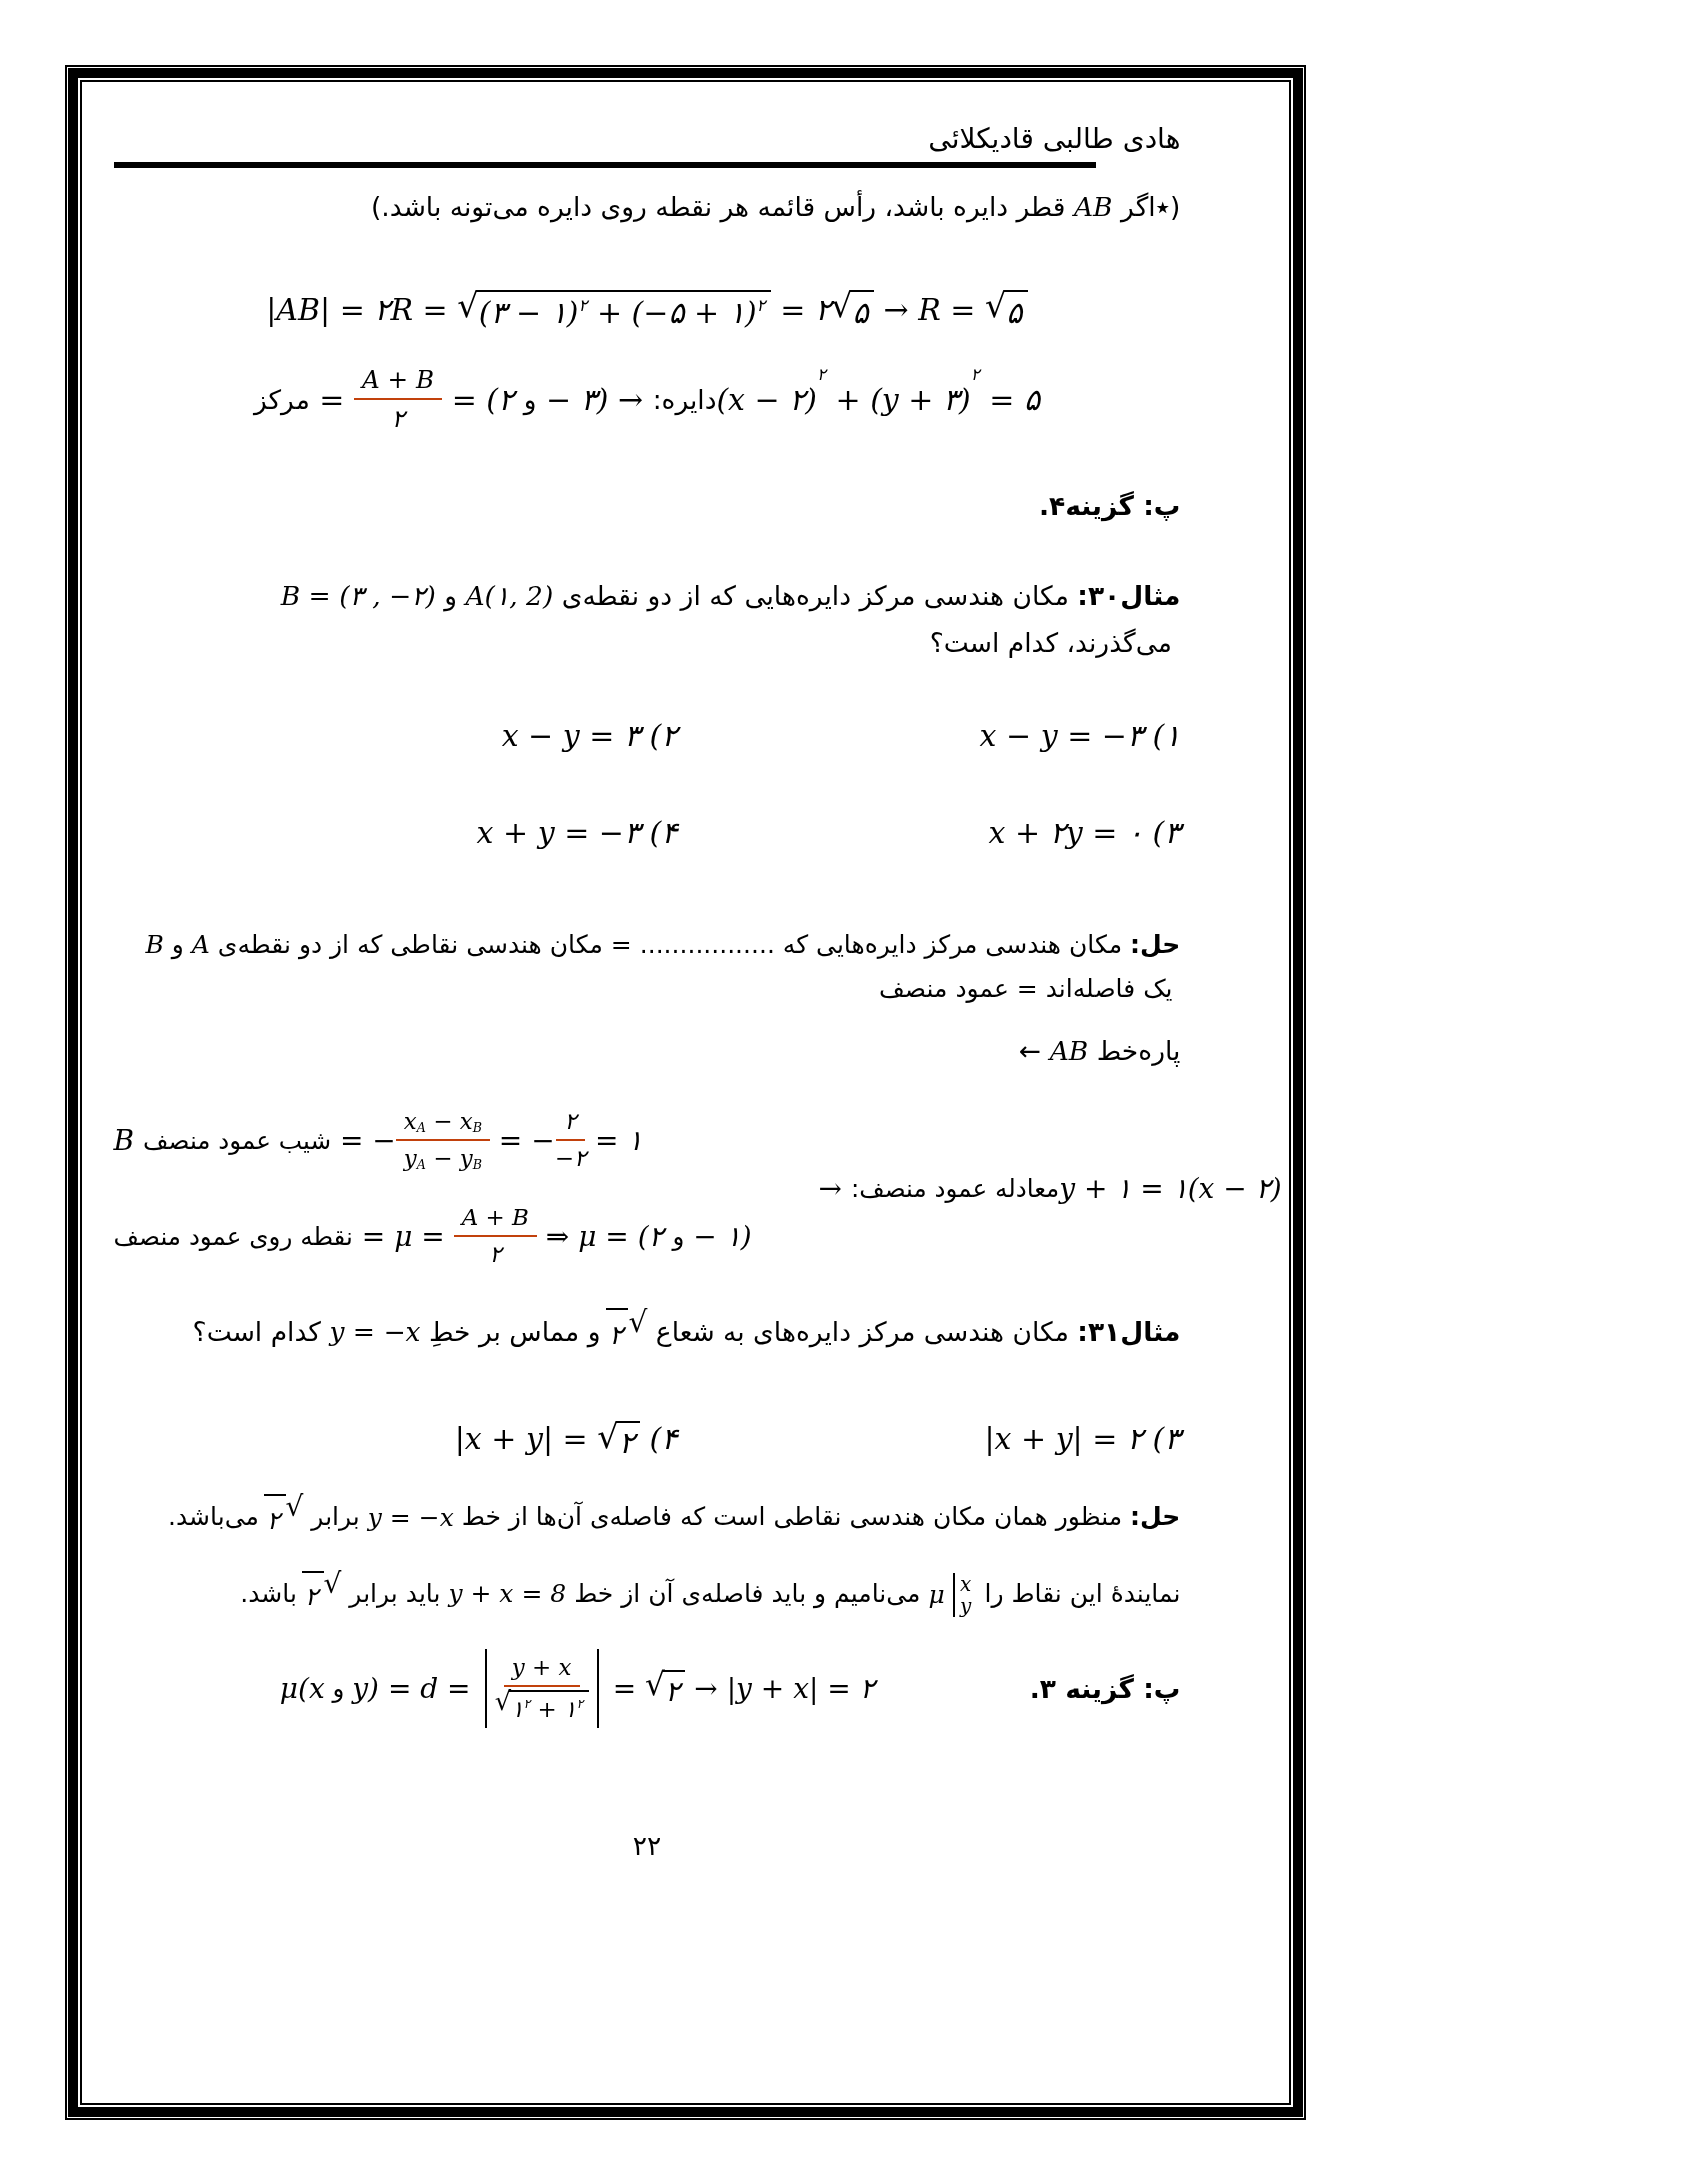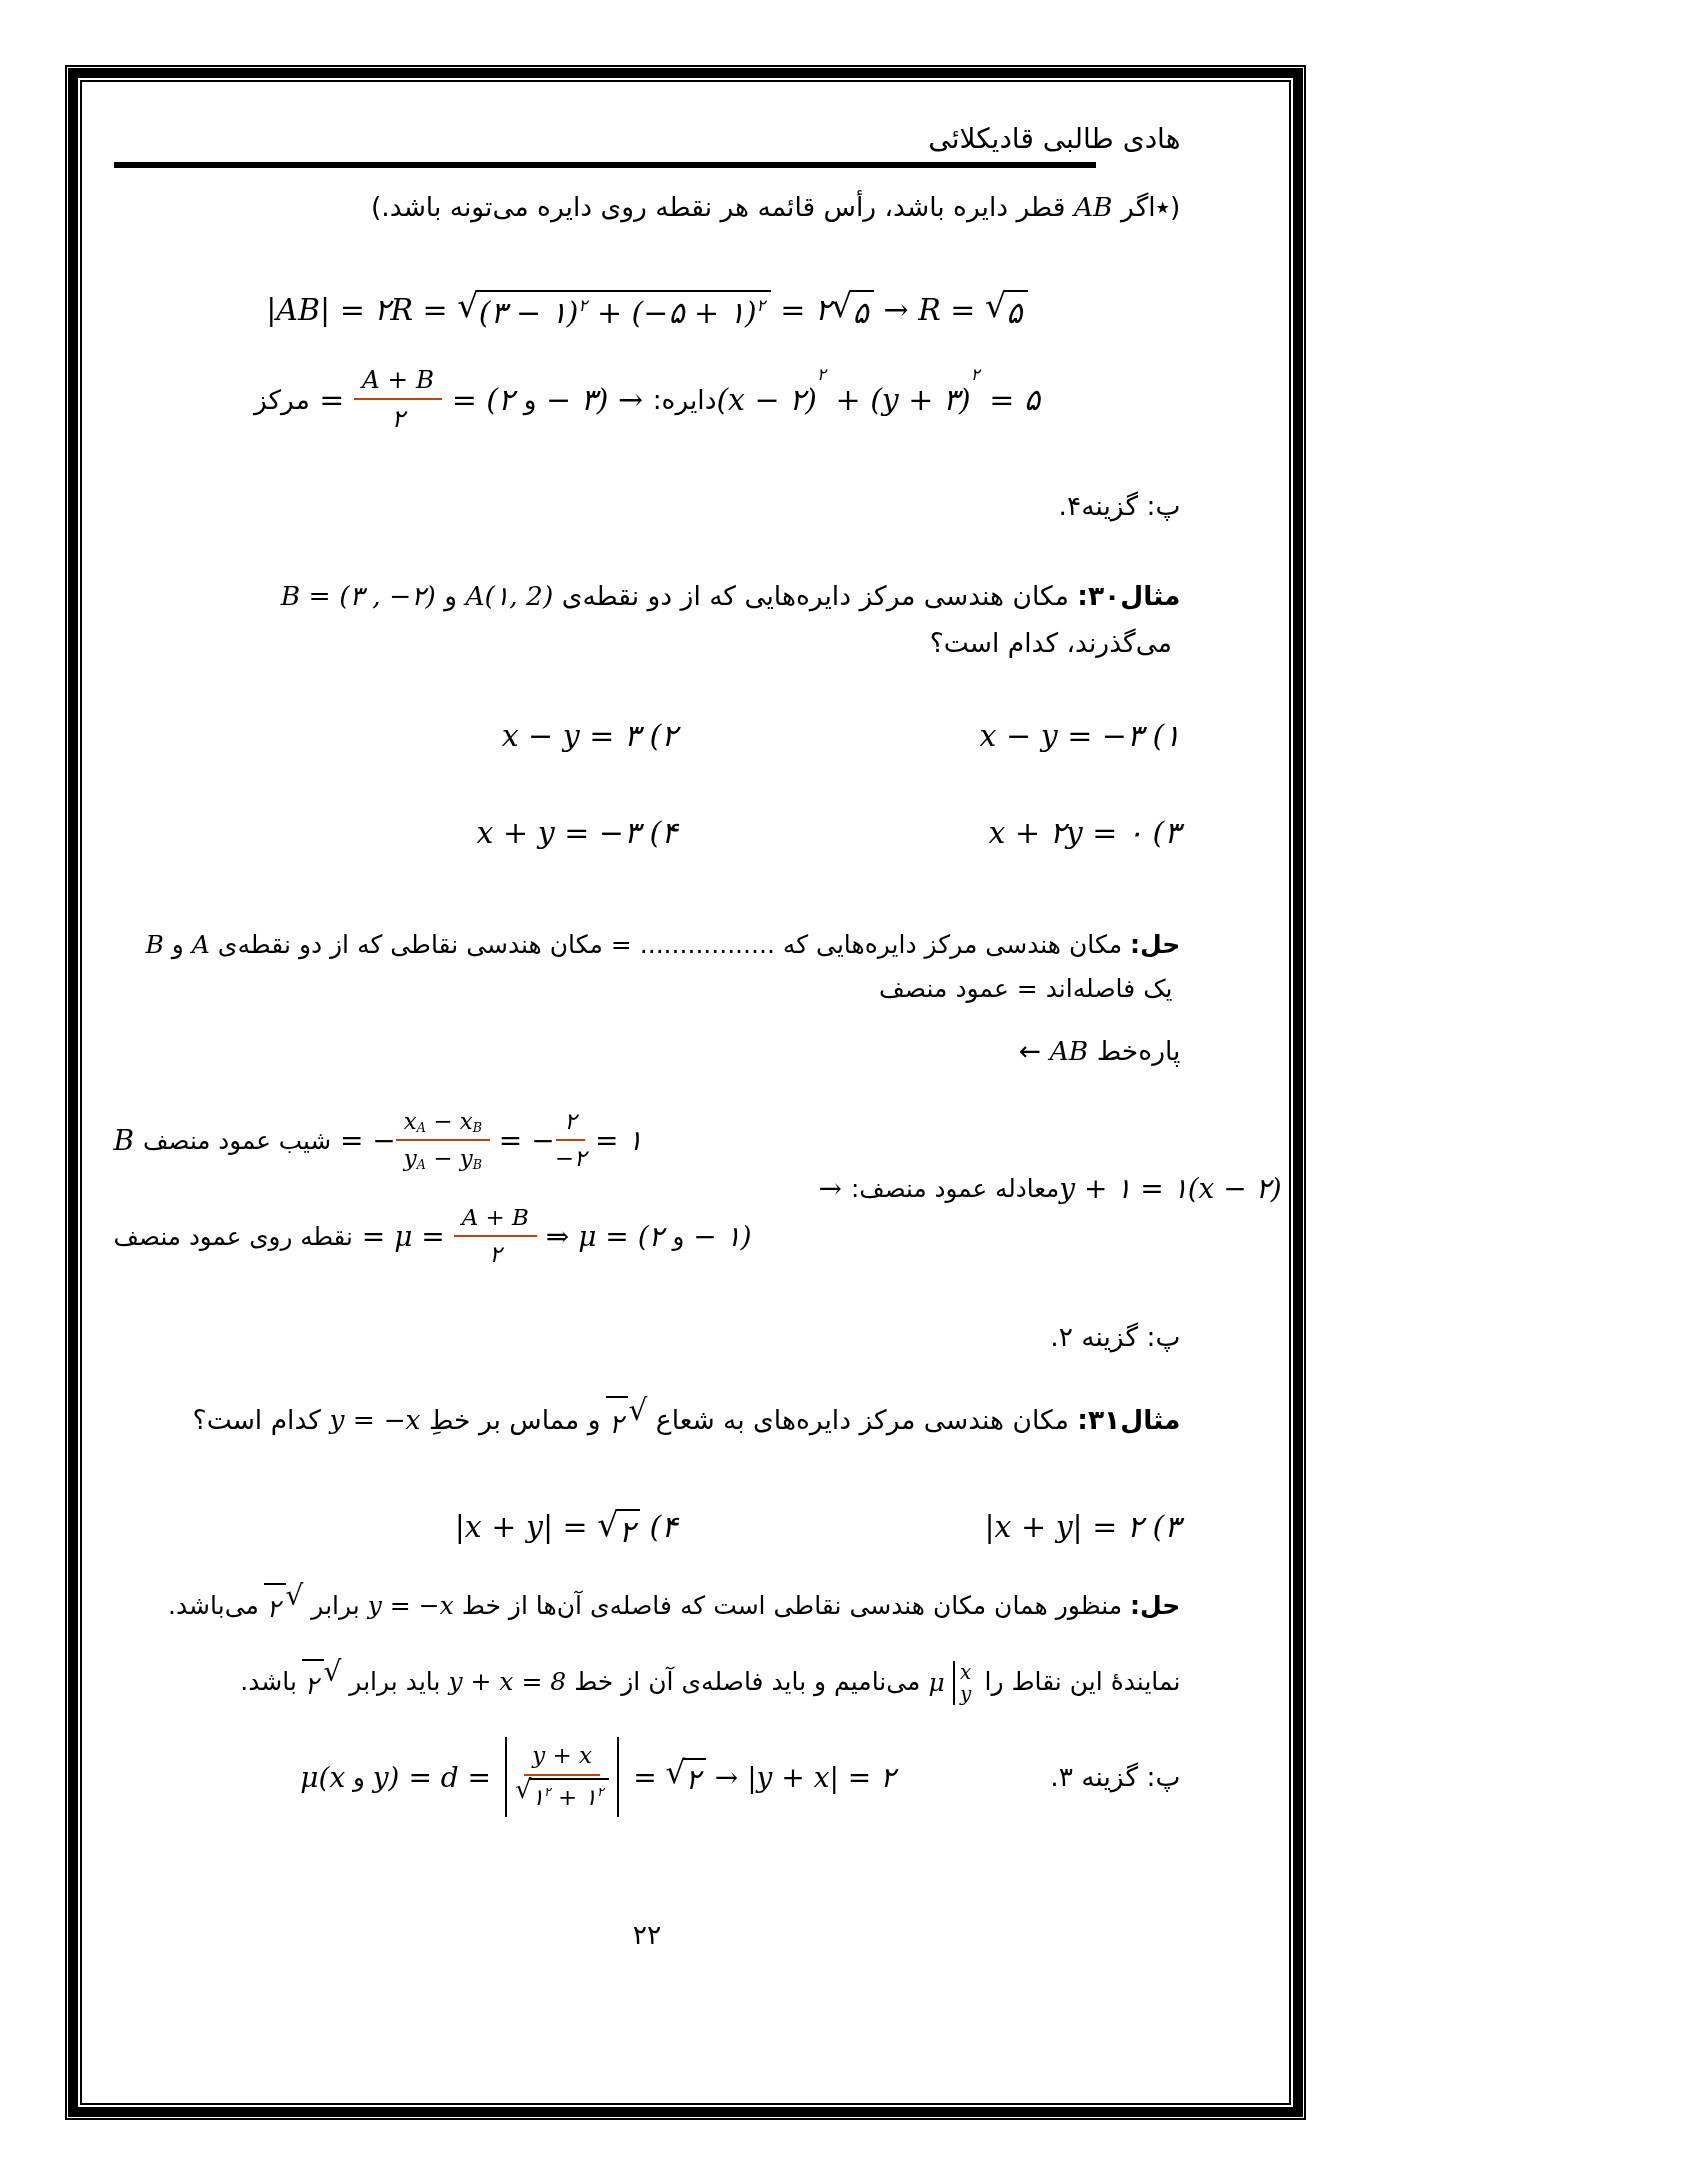--- a/index.html
+++ b/index.html
@@ -48,21 +48,21 @@
         font-style:italic;line-height:1.1;font-size:0.8em;vertical-align:middle;}
 
   .opt-row{display:flex;direction:ltr;justify-content:flex-end;font-size:30px;}
   .opt-cell{width:503px;text-align:right;direction:ltr;
             font-family:"DejaVu Serif",serif;font-style:italic;}
 
   .midblock{display:flex;direction:ltr;align-items:center;}
   .midcol{display:flex;flex-direction:column;align-items:flex-start;gap:29px;flex:0 0 668px;}
   .f5wrap{flex:1 1 auto;padding-left:37px;}
 
-  .ansline{direction:rtl;text-align:right;font-size:26.5px;font-weight:normal;line-height:1.6;}
+  .ansline{direction:rtl;text-align:right;font-size:26.5px;font-weight:bold;line-height:1.6;}
   .f6row{display:flex;direction:ltr;align-items:center;justify-content:flex-end;}
   .f6wrap{margin-right:155px;font-size:28px;}
   .pagenum{text-align:center;font-size:26.5px;}
 
   
   .mt-note{margin-top:16px;}
   .mt-f1{margin-top:60px;}
   .mt-f2{margin-top:34px;}
   .mt-ans29{margin-top:50px;}
   .mt-ex30{margin-top:46px;}
@@ -177,21 +177,20 @@
             </div>
             <div class="f5wrap">
               <div class="disp dleft">
                   <span class="m">→ </span>
                   <span class="fa">معادله عمود منصف:</span>
                   <span class="m">y + ۱ = ۱(x − ۲) → y = x − ۳</span>
                 </div>
             </div>
           </div>
 
-          <div class="ansline mt-ans30">پ: گزینه ۲.</div>
 
           <div class="rtl-line mt-ex31"><span class="fa b">مثال۳۱:</span><span class="fa"> مکان هندسی مرکز دایره‌های به شعاع </span><span class="sqrt">
                 <span class="sign">√</span>
                 <span class="rbody"><span class="m">۲</span></span>
               </span><span class="fa"> و مماس بر خطِ </span><span class="m">y = −x</span><span class="fa"> کدام است؟</span></div>
 
           <div class="opt-row mt-r4">
             <div class="opt-cell"><span class="m">|x + y| = </span><span class="sqrt">
                   <span class="sign">√</span>
                   <span class="rbody"><span class="m">۲</span></span>

